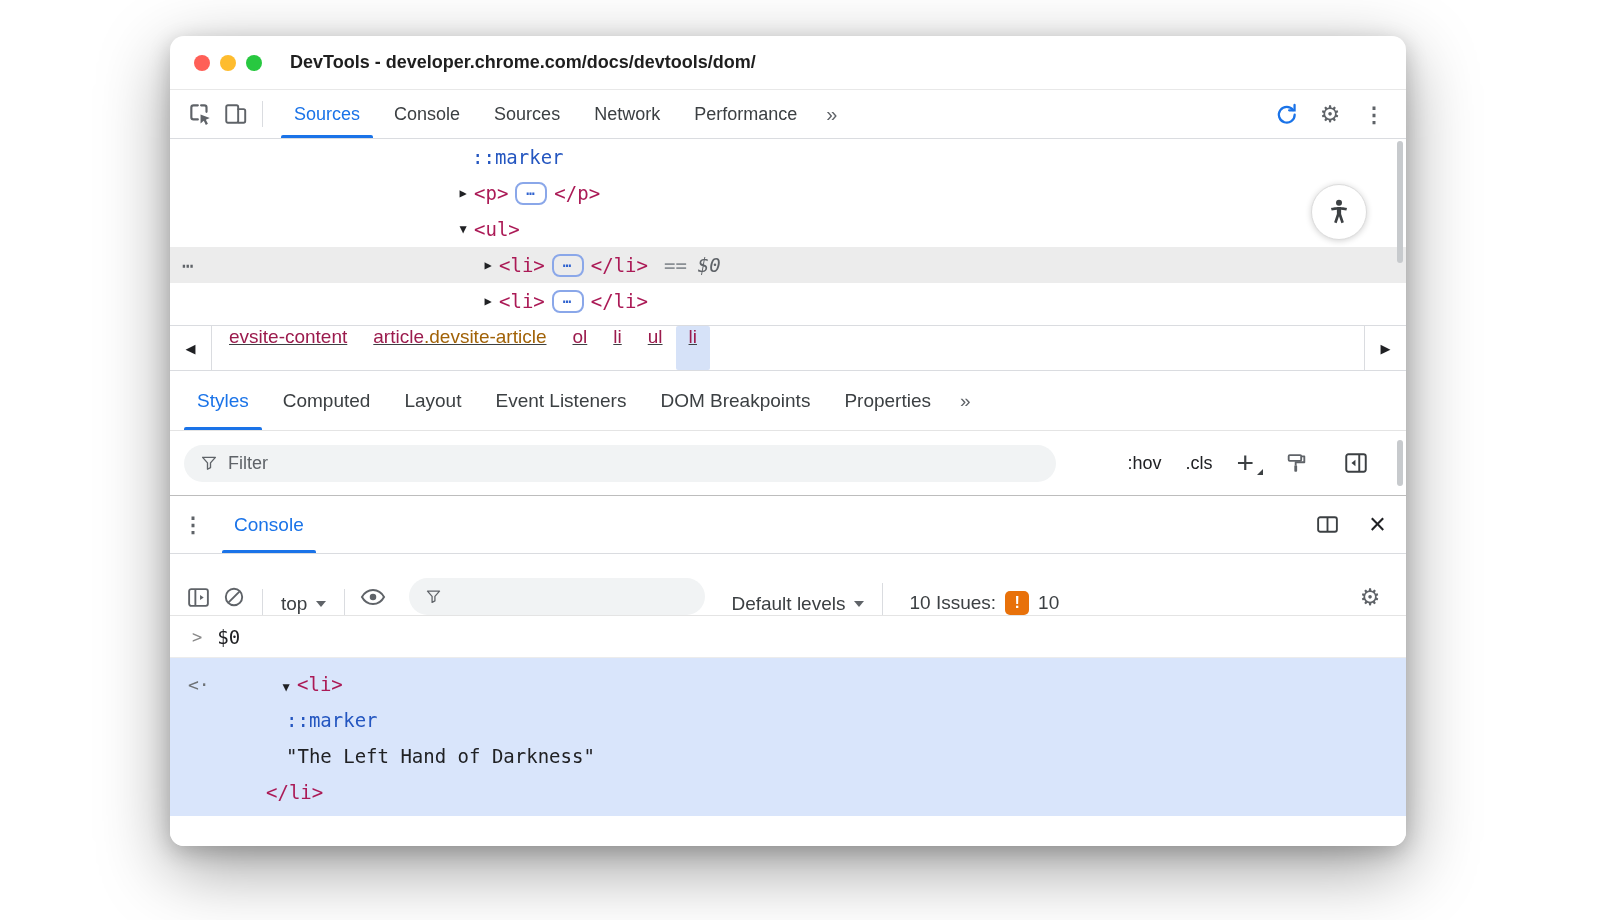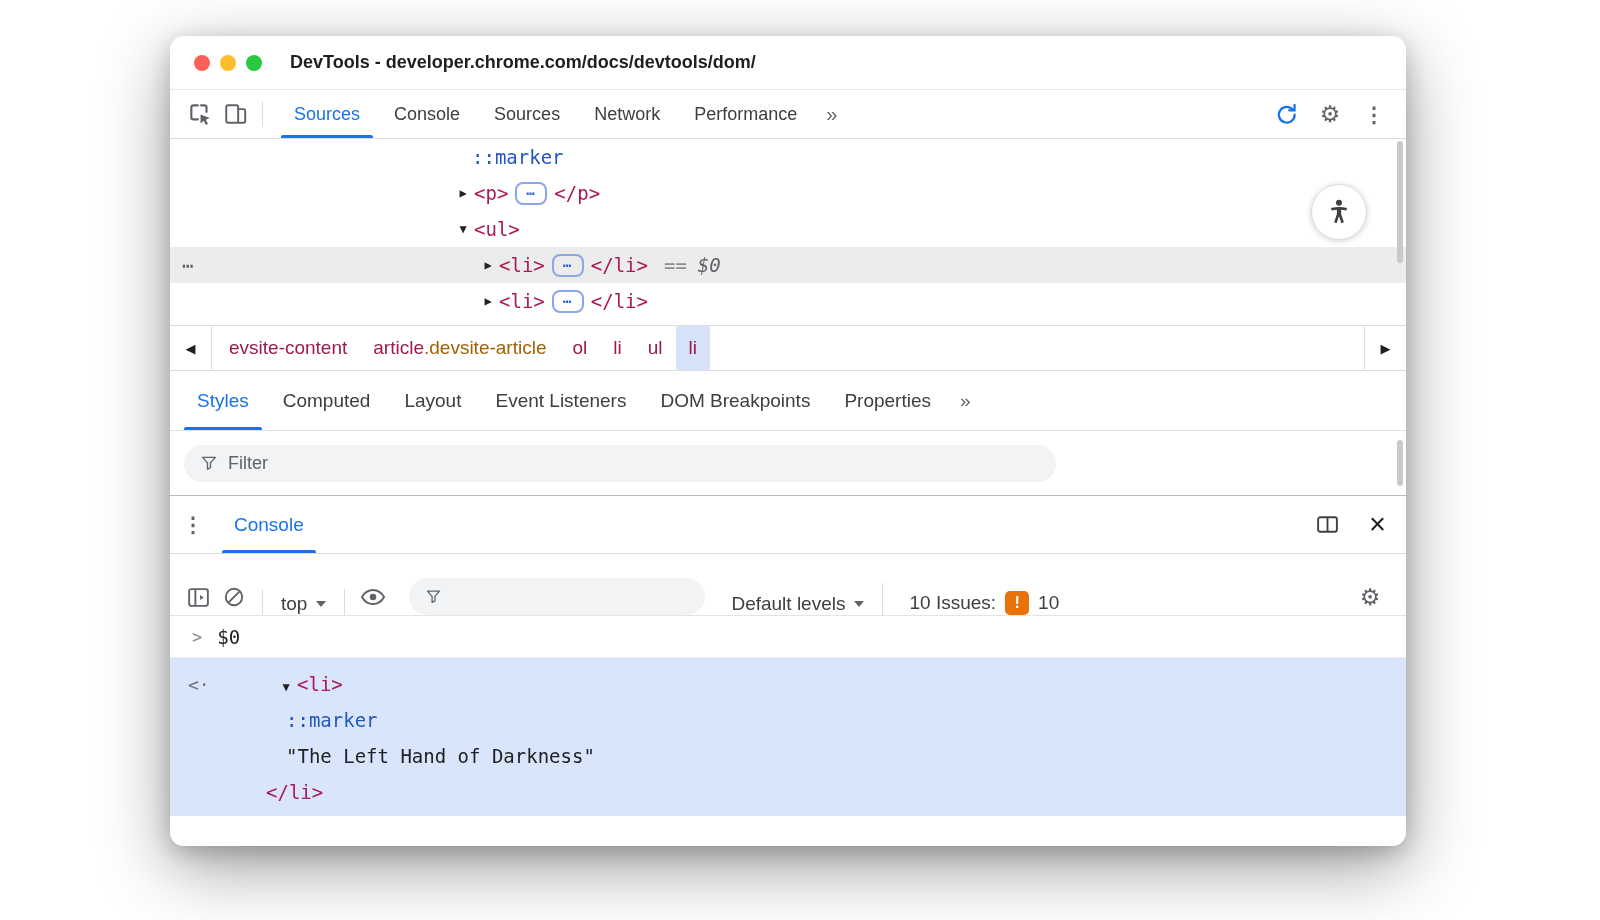--- a/index.html
+++ b/index.html
@@ -52,21 +52,21 @@
   .scroll-thumb { position:absolute; right:3px; top:2px; width:6px; height:122px; background:#c7cacd; border-radius:3px; cursor:pointer; }
   .a11y-btn { position:absolute; right:39px; top:45px; width:56px; height:56px; border-radius:50%; background:#fff;
               border:1px solid #dcdcdc; box-shadow:0 1px 6px rgba(0,0,0,0.18); display:flex; align-items:center; justify-content:center; cursor:pointer; }
 
   
   .crumbs { height:46px; flex:none; display:flex; align-items:stretch; border-top:1px solid #dadce0; border-bottom:1px solid #dadce0; font-size:19px; }
   .crumb-nav { width:42px; flex:none; display:flex; align-items:center; justify-content:center; font-size:13px; color:#202124; background:#fff; border:none; cursor:pointer; }
   .crumb-nav.left { border-right:1px solid #dadce0; }
   .crumb-nav.right { border-left:1px solid #dadce0; margin-left:auto; }
   .crumb-list { display:flex; align-items:stretch; overflow:hidden; padding-left:4px; }
-  .crumb { display:flex; align-items:center; padding:0 13px; cursor:pointer; white-space:nowrap; }
+  .crumb { display:flex; align-items:flex-start; padding:0 13px; cursor:pointer; white-space:nowrap;text-decoration:underline; }
   .crumb.selected { background:#d6e2f8; border-radius:2px; }
   .c-tag { color:#9b1b4d; }
   .c-cls { color:#a16207; }
 
   
   .styles-tabs { height:60px; flex:none; display:flex; align-items:stretch; padding-left:10px; font-size:19px; border-bottom:1px solid #e4e4e4; }
   .styles-tabs .tab { font-size:19px; }
 
   
   .styles-toolbar { height:64px; flex:none; display:flex; align-items:center; padding:0 14px; position:relative; }
@@ -228,20 +228,39 @@
     <div class="tab overflow">»</div>
   </div>
 
   <div class="styles-toolbar">
     <div class="pill-input styles-filter">
       <svg width="18" height="18" viewBox="0 0 24 24">
         <path d="M3.5 4.5 H20.5 L14 11.8 V18.2 L10 20.3 V11.8 Z" fill="none" stroke="#5f6368" stroke-width="1.8" stroke-linejoin="round"></path>
       </svg>
       <input type="text" placeholder="Filter" style="">
     </div>
+    <div class="styles-right">
+      <button class="txt-btn">:hov</button>
+      <button class="txt-btn">.cls</button>
+      <button class="plus-btn"><span>+</span><span class="corner"></span></button>
+      <button class="icon-btn">
+        <svg width="25" height="25" viewBox="0 0 24 24" fill="none" stroke="#5f6368" stroke-width="1.8" stroke-linejoin="round">
+          <rect x="4.5" y="4" width="12" height="5.5" rx="1"></rect>
+          <path d="M16.5 5.2 H19.5 V10.8 H11.2 V13.6"></path>
+          <rect x="9.9" y="13.6" width="2.7" height="6.2" rx="0.8" fill="#5f6368" stroke="none"></rect>
+        </svg>
+      </button>
+      <button class="icon-btn">
+        <svg width="26" height="26" viewBox="0 0 24 24" fill="none" stroke="#3c4043" stroke-width="1.8">
+          <rect x="3" y="4" width="18" height="16" rx="2"></rect>
+          <line x1="15" y1="4" x2="15" y2="20"></line>
+          <path d="M11.5 9 L7.8 12 L11.5 15 z" fill="#3c4043" stroke="none"></path>
+        </svg>
+      </button>
+    </div>
     <div class="mini-thumb"></div>
   </div>
 
   <div class="console-drawer">
 
     <div class="console-header">
       <button class="icon-btn kebab-v">
           <span class="glyph kebab">⋮</span>
         </button>
       <div class="console-tab">Console</div>

